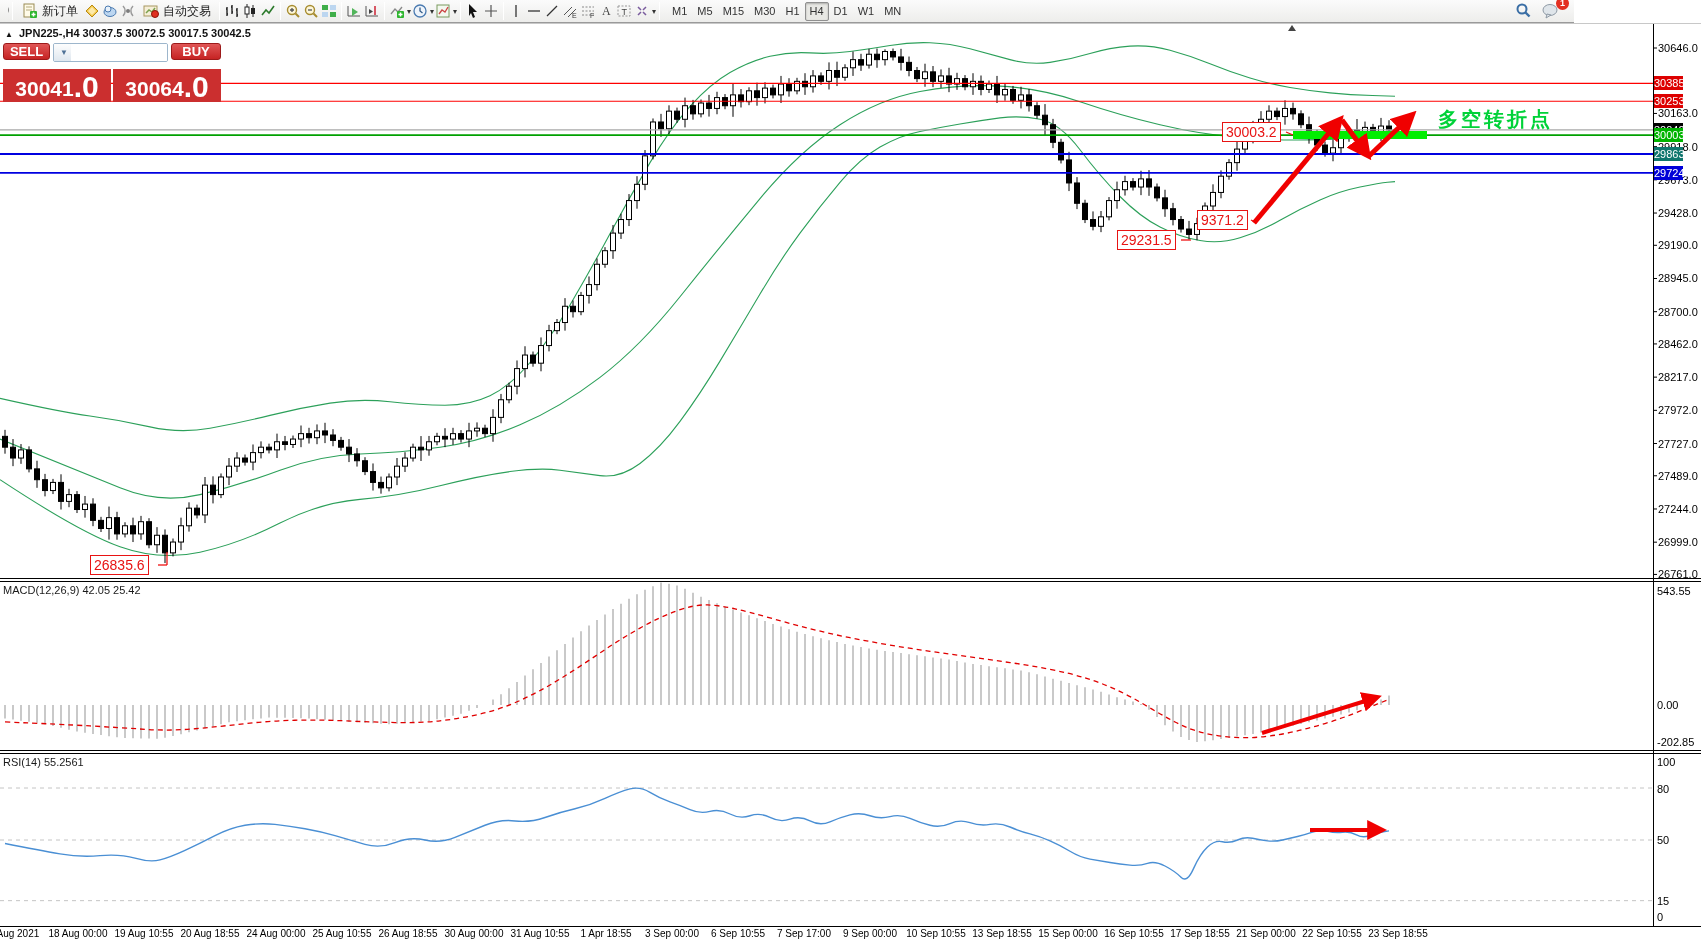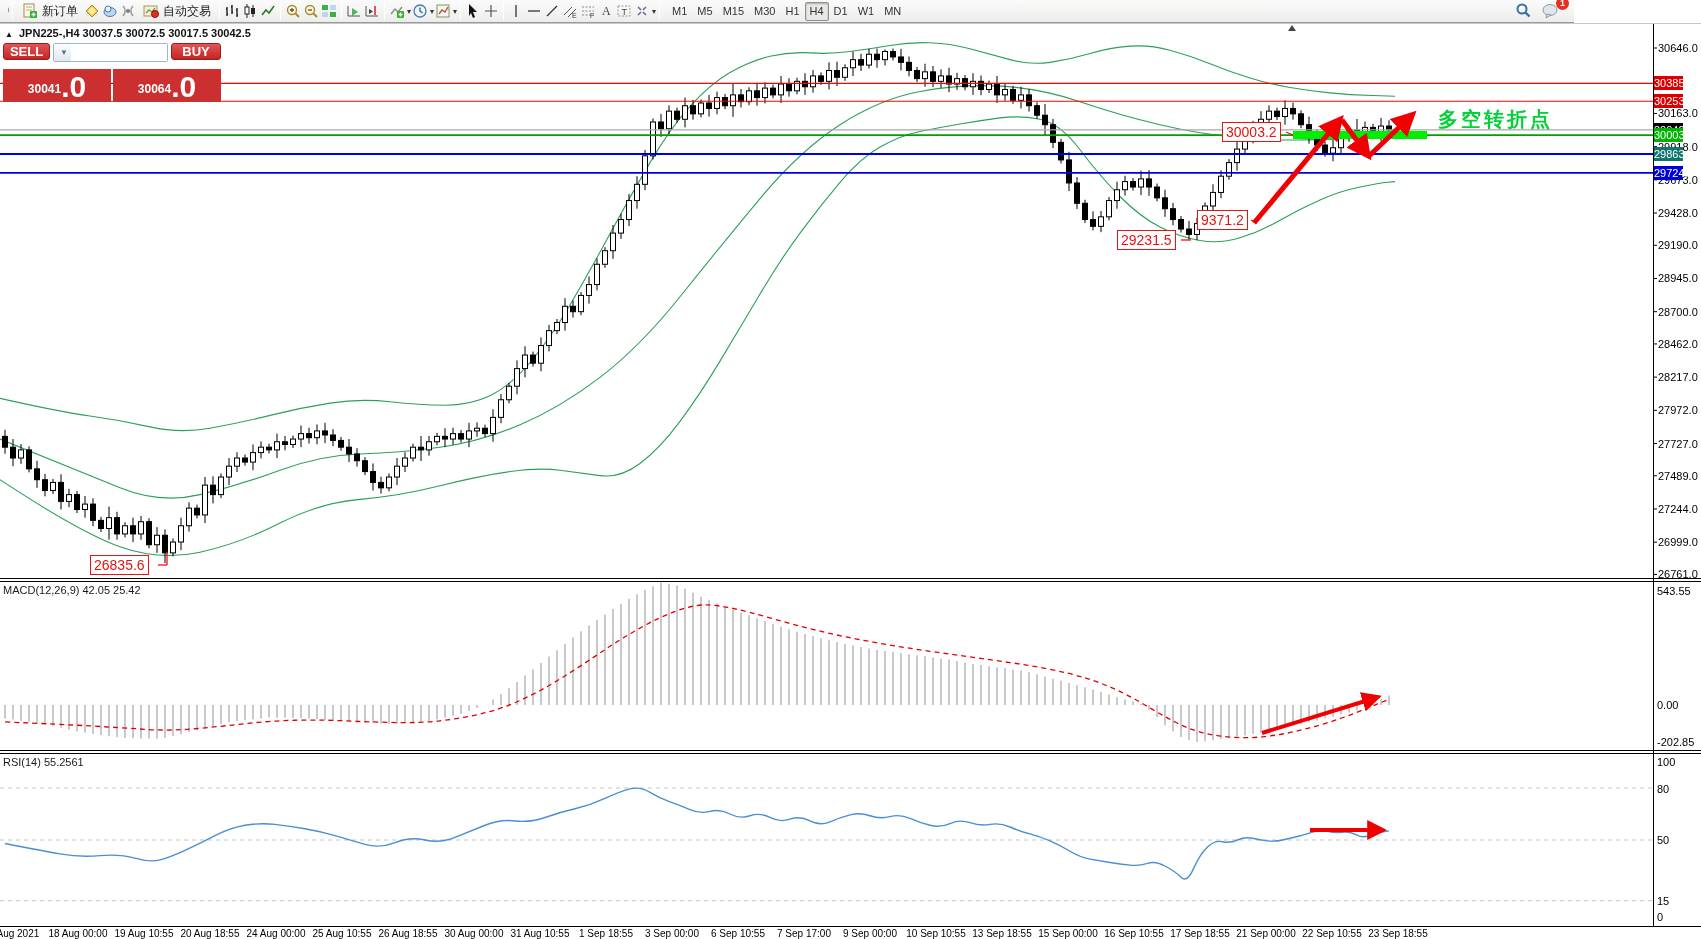--- a/index.html
+++ b/index.html
@@ -34,21 +34,21 @@
   .tp-btn{background:linear-gradient(#e express 05656,#c62323);background:linear-gradient(#e05656,#c62323);
     color:#fff;font-weight:bold;font-size:13px;border:1px solid #9c1a1a;border-radius:3px;
     display:flex;align-items:center;justify-content:center;}
   .tp-sell{width:47px;}
   .tp-buy{width:50px;}
   .tp-vol{flex:1;display:flex;border:1px solid #9db6cc;border-radius:2px;background:#fff;overflow:hidden;}
   .tp-spin{width:17px;background:linear-gradient(#fdfdfd,#dfe7ef);border:0;color:#4f7196;font-size:8px;text-align:center;}
   .tp-field{flex:1;border:0;font-size:13px;text-align:right;padding-right:4px;outline:none;color:#000;}
   .tp-row2{display:flex;gap:2px;margin-top:2px;height:33px;}
   .tp-price{flex:1;background:#cb2f2f;color:#fff;display:flex;align-items:flex-end;justify-content:center;padding-bottom:1px;}
-  .tp-price .int{font-size:12px;font-weight:bold;line-height:24px;}
+  .tp-price .int{font-size:21px;font-weight:bold;line-height:24px;}
   .tp-price .frac{font-size:30px;font-weight:bold;line-height:28px;}
 
   .price-tick{position:absolute;left:1658px;width:44px;font-size:11px;color:#000;z-index:5;}
   .axis-badge{position:absolute;left:1654px;width:29px;height:14px;font-size:11px;color:#fff;
     text-align:center;line-height:14px;z-index:6;}
   .ind-tick{position:absolute;left:1657px;width:48px;font-size:11px;color:#000;z-index:5;}
   .time-label{position:absolute;top:928px;transform:translateX(-50%);font-size:10px;color:#000;white-space:nowrap;z-index:5;}
 
   .price-callout{position:absolute;border:1px solid #e81313;color:#e81313;background:#fff;
     font-size:14px;padding:0 3px;line-height:18px;z-index:15;white-space:nowrap;}
@@ -918,21 +918,21 @@
       <div class="ind-tick" style="top: 911px;">0</div>
       <div class="time-label" style="left: 14px;">6 Aug 2021</div>
       <div class="time-label" style="left: 78px;">18 Aug 00:00</div>
       <div class="time-label" style="left: 144px;">19 Aug 10:55</div>
       <div class="time-label" style="left: 210px;">20 Aug 18:55</div>
       <div class="time-label" style="left: 276px;">24 Aug 00:00</div>
       <div class="time-label" style="left: 342px;">25 Aug 10:55</div>
       <div class="time-label" style="left: 408px;">26 Aug 18:55</div>
       <div class="time-label" style="left: 474px;">30 Aug 00:00</div>
       <div class="time-label" style="left: 540px;">31 Aug 10:55</div>
-      <div class="time-label" style="left: 606px;">1 Sep 18:55</div>
+      <div class="time-label" style="left: 606px;">1 Apr 18:55</div>
       <div class="time-label" style="left: 672px;">3 Sep 00:00</div>
       <div class="time-label" style="left: 738px;">6 Sep 10:55</div>
       <div class="time-label" style="left: 804px;">7 Sep 17:00</div>
       <div class="time-label" style="left: 870px;">9 Sep 00:00</div>
       <div class="time-label" style="left: 936px;">10 Sep 10:55</div>
       <div class="time-label" style="left: 1002px;">13 Sep 18:55</div>
       <div class="time-label" style="left: 1068px;">15 Sep 00:00</div>
       <div class="time-label" style="left: 1134px;">16 Sep 10:55</div>
       <div class="time-label" style="left: 1200px;">17 Sep 18:55</div>
       <div class="time-label" style="left: 1266px; text-align: right;">21 Sep 00:00</div>

